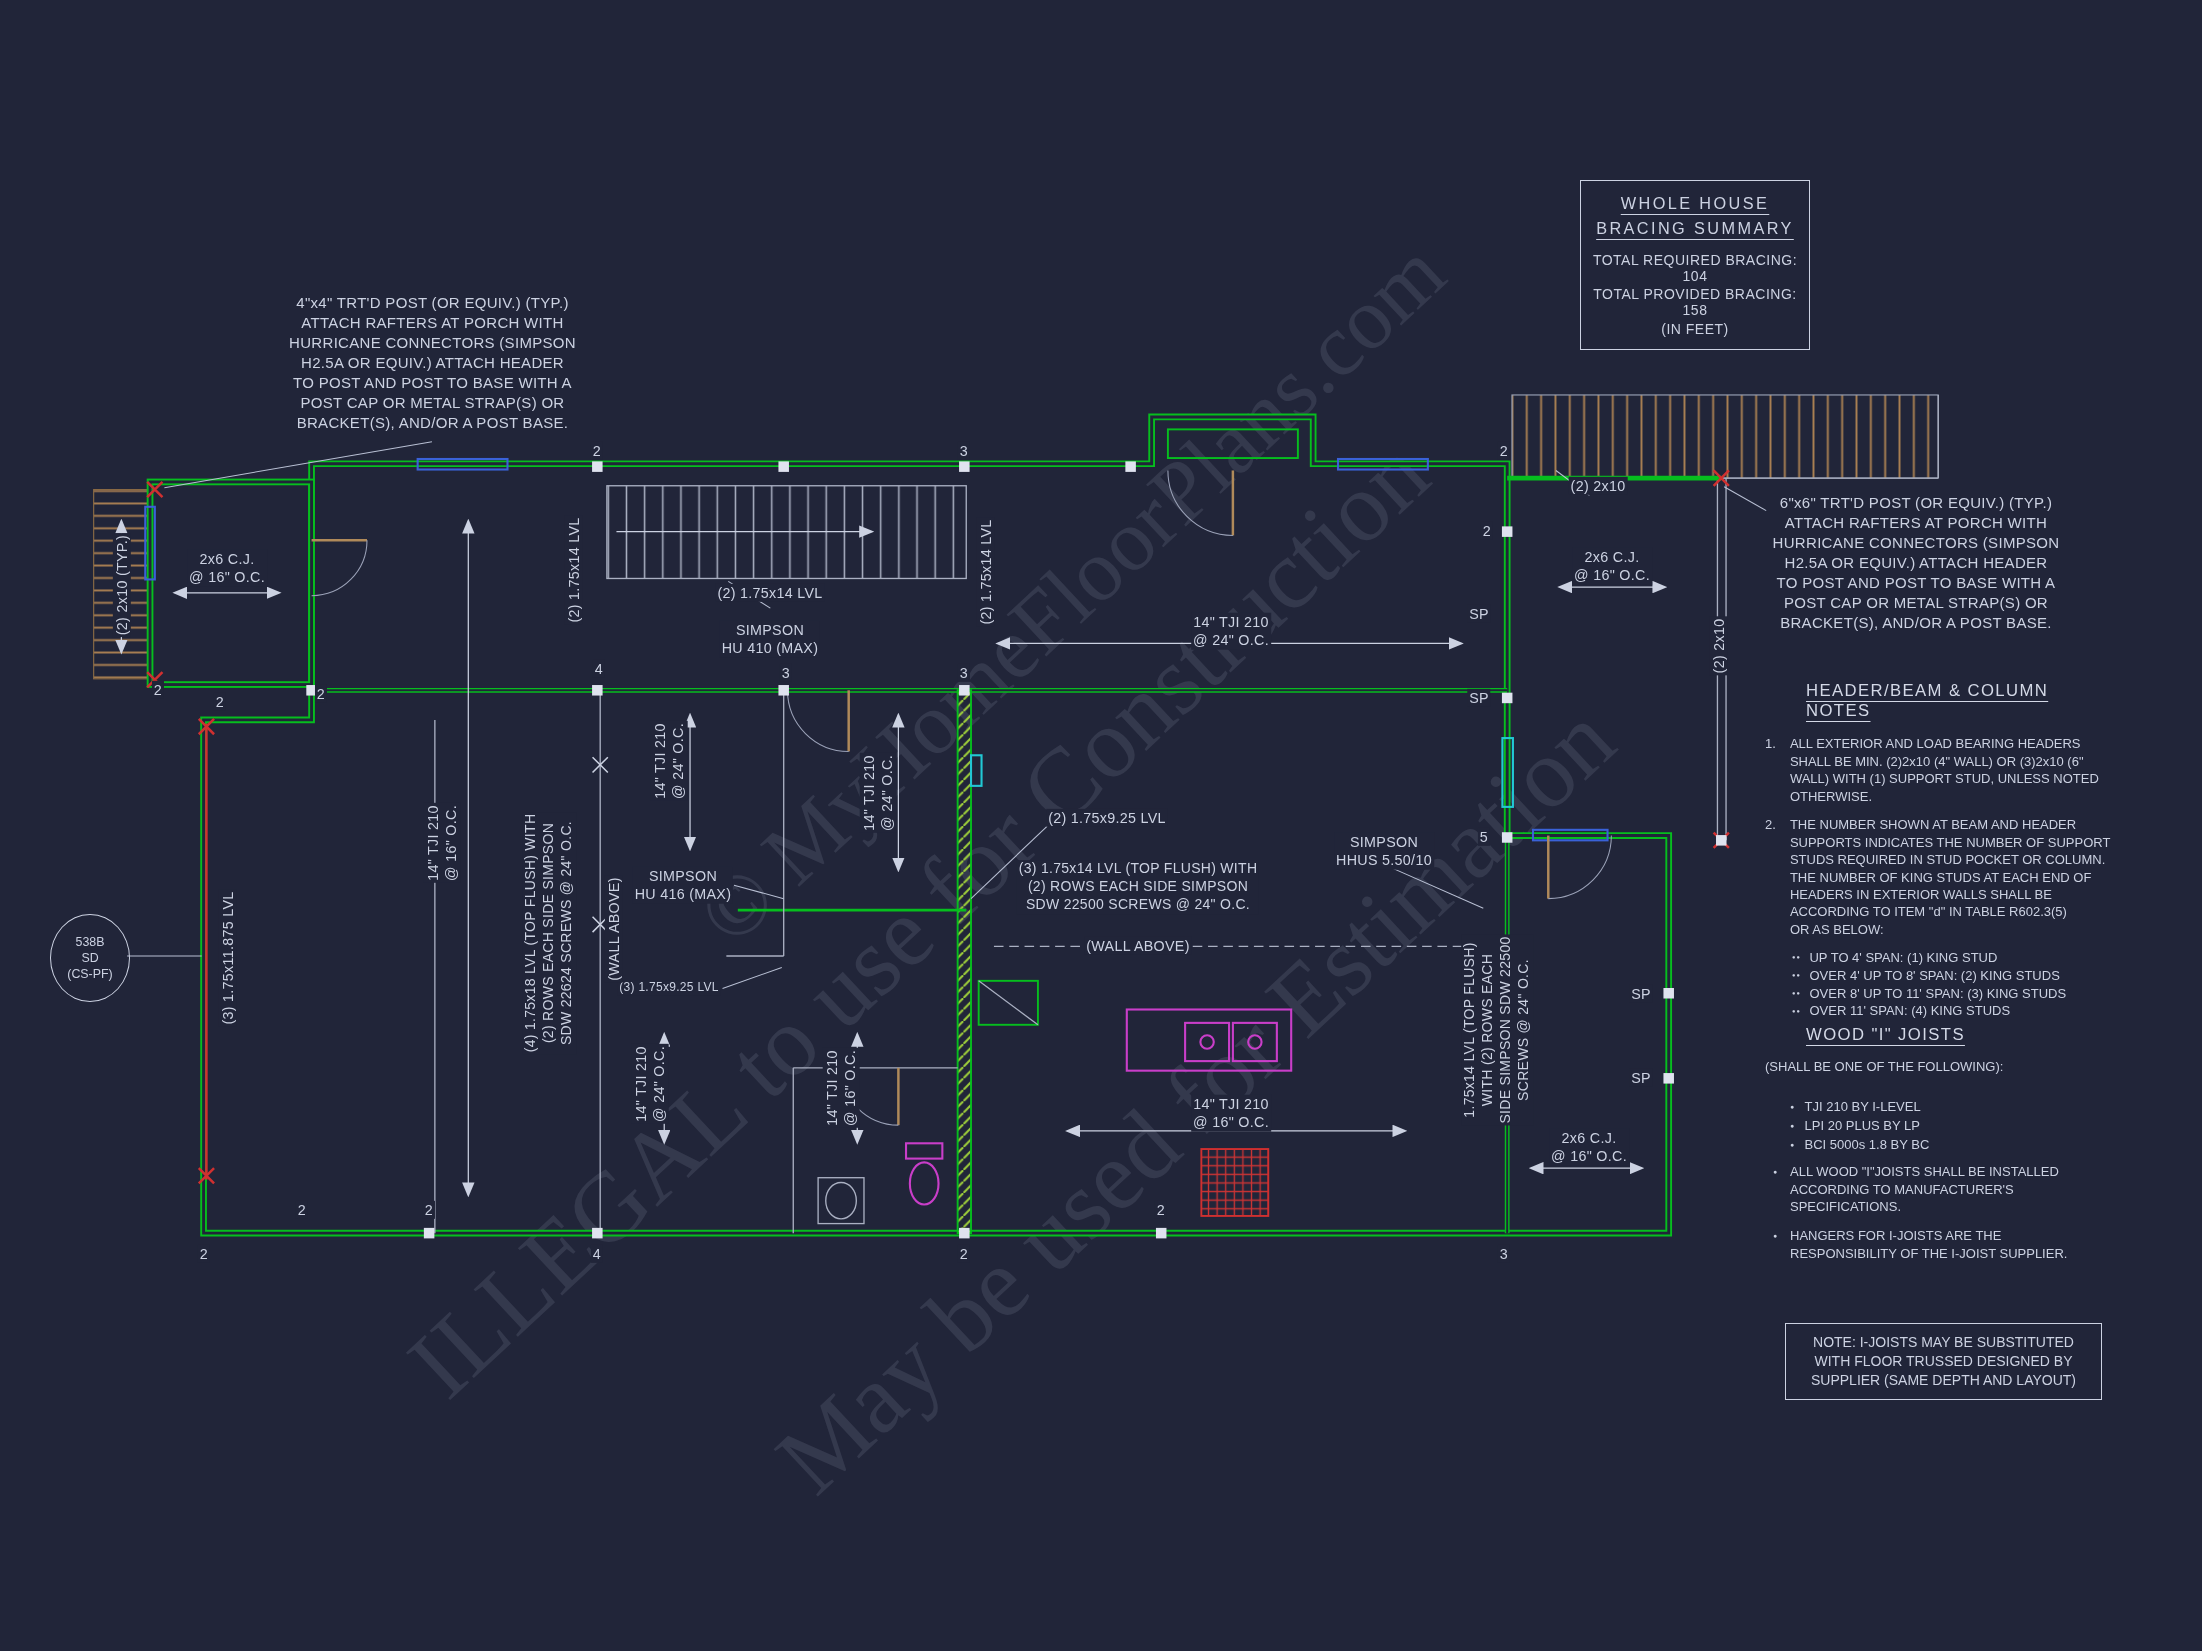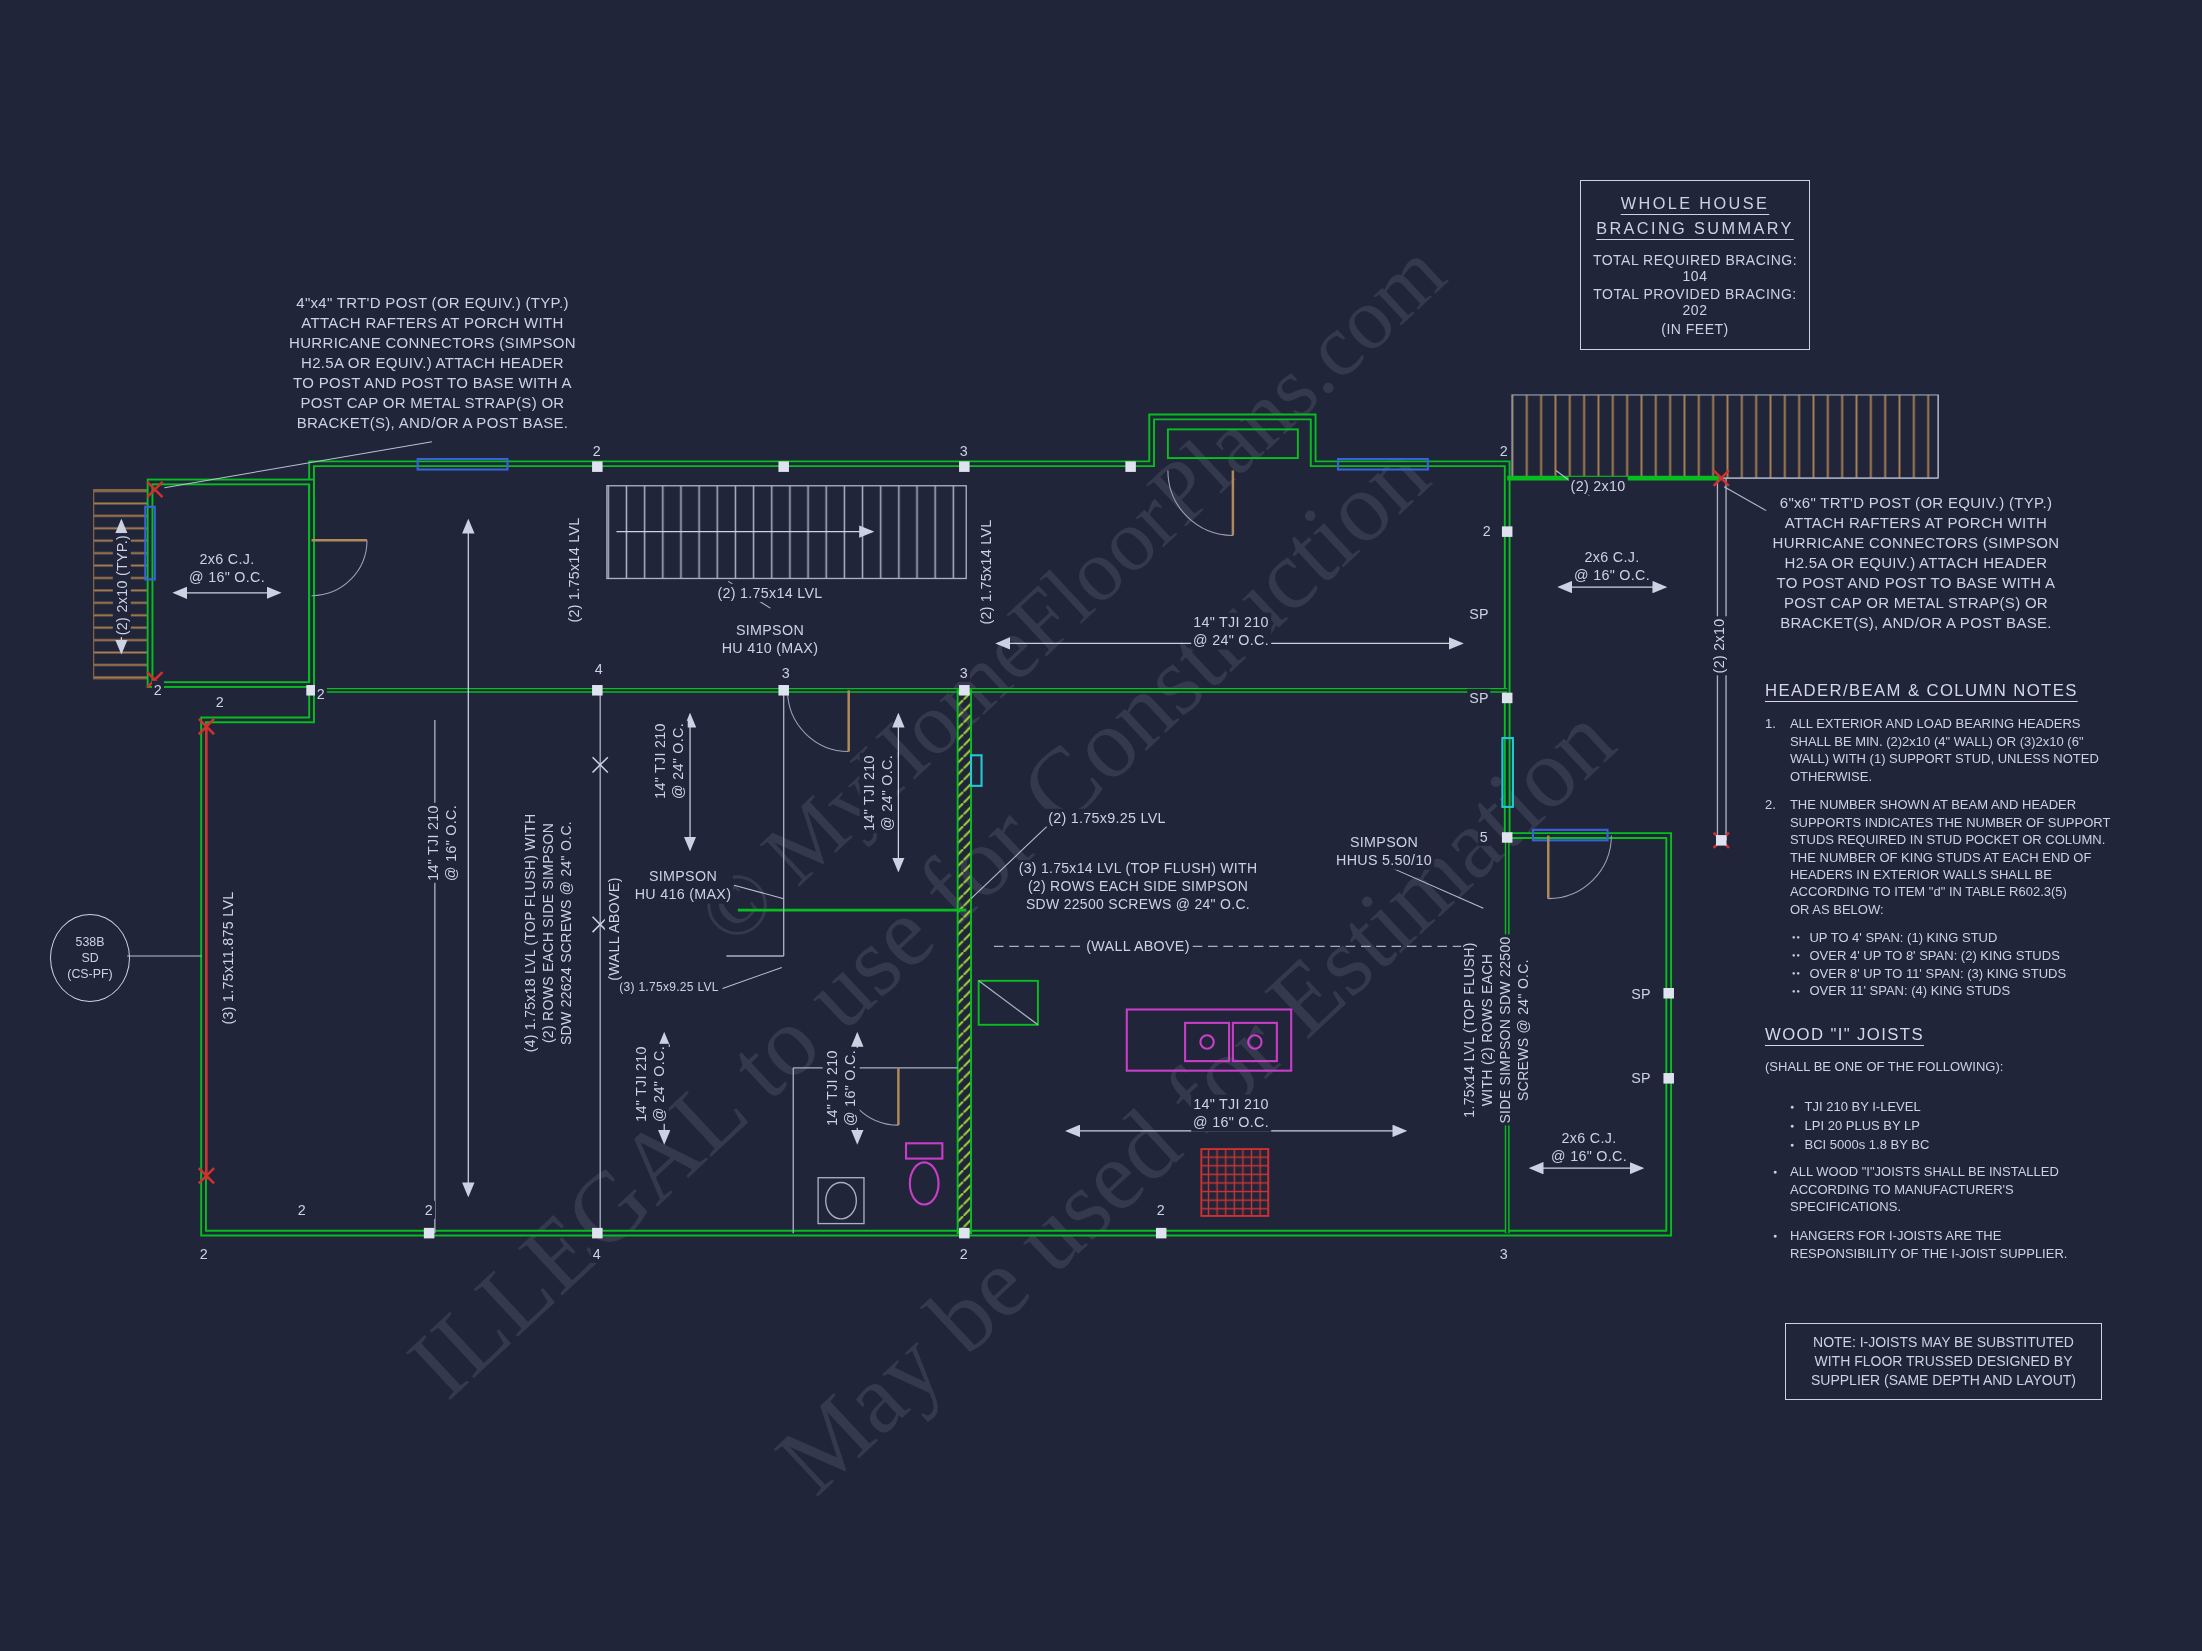--- a/index.html
+++ b/index.html
@@ -39,21 +39,21 @@
   .bracing-box { position:absolute; left:1580px; top:180px; width:230px;
                  border:1.9px solid #ccd2e2; padding:9.6px 5.7px 11.5px; text-align:center; }
   .u { text-decoration:underline; text-underline-offset:4.8px; }
   .t17 { font-size:16.3px; letter-spacing:2.4px; line-height:1.55; }
   .bracing-line { font-size:14px; margin-top:2.9px; letter-spacing:0.5px; }
   .bracing-line.first { margin-top:10.5px; }
 
   .side-section { position:absolute; width:346px; text-align:left; }
   .header-notes { left:1765px; top:681px; }
   .wood-joists  { left:1765px; top:1025px; }
-  .section-title { font-size:16.7px; letter-spacing:1.4px; margin-bottom:14.3px; color:#d4d9e7; }
+  .section-title { font-size:16.7px; letter-spacing:1.4px; margin-bottom:14.3px; color:#d4d9e7;margin-left:41px; }
   .hnote { display:flex; gap:9.6px; font-size:13px; line-height:1.34; margin-bottom:11.5px; white-space:pre-line; }
   .hnum { flex:0 0 15.3px; }
   .king-stud-line { font-size:13px; margin:2.9px 0 2.9px 27px; }
   .king-stud-line::before { content:"\25CF \25CF"; font-size:5.7px; vertical-align:2.9px; margin-right:8.6px; letter-spacing:1px; }
   .joist-sub { font-size:13px; margin-bottom:25px; }
   .joist-type-line { font-size:13px; margin:3.8px 0 3.8px 25px; }
   .joist-type-line::before { content:"\25CF"; font-size:6.7px; vertical-align:1.9px; margin-right:10.5px; }
   .joist-bullet-line { position:relative; font-size:13px; line-height:1.34; white-space:pre-line; margin:11.5px 0 11.5px 25px; }
   .joist-bullet-line::before { content:"\25CF"; font-size:6.7px; position:absolute; left:-17px; top:4.8px; }
 
@@ -335,21 +335,21 @@
 HURRICANE CONNECTORS (SIMPSON
 H2.5A OR EQUIV.) ATTACH HEADER
 TO POST AND POST TO BASE WITH A
 POST CAP OR METAL STRAP(S) OR
 BRACKET(S), AND/OR A POST BASE.</div>
 
   <div class="bracing-box">
     <div class="u t17">WHOLE HOUSE</div>
     <div class="u t17">BRACING SUMMARY</div>
     <div class="bracing-line first">TOTAL REQUIRED BRACING: 104</div>
-    <div class="bracing-line">TOTAL PROVIDED BRACING: 202</div>
+    <div class="bracing-line">TOTAL PROVIDED BRACING: 158</div>
     <div class="bracing-line">(IN FEET)</div>
   </div>
 
   <div class="side-section header-notes">
     <div class="section-title u">HEADER/BEAM &amp; COLUMN NOTES</div>
     <div class="hnote">
       <span class="hnum">1.</span>
       <span>ALL EXTERIOR AND LOAD BEARING HEADERS
 SHALL BE MIN. (2)2x10 (4" WALL) OR (3)2x10 (6"
 WALL) WITH (1) SUPPORT STUD, UNLESS NOTED

